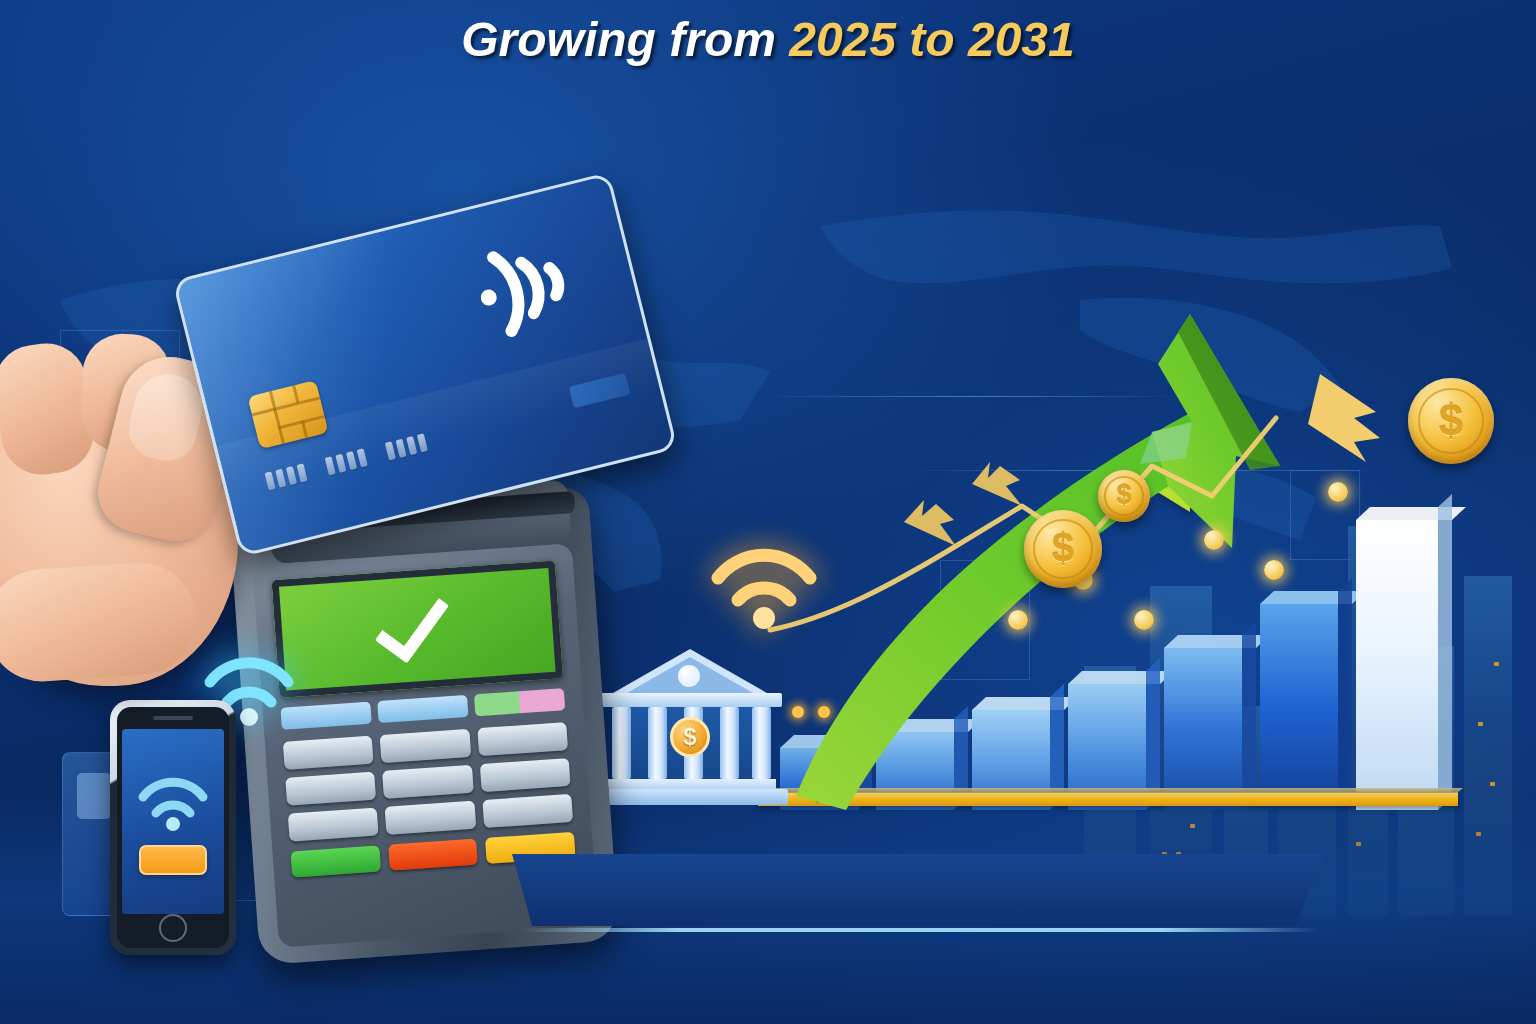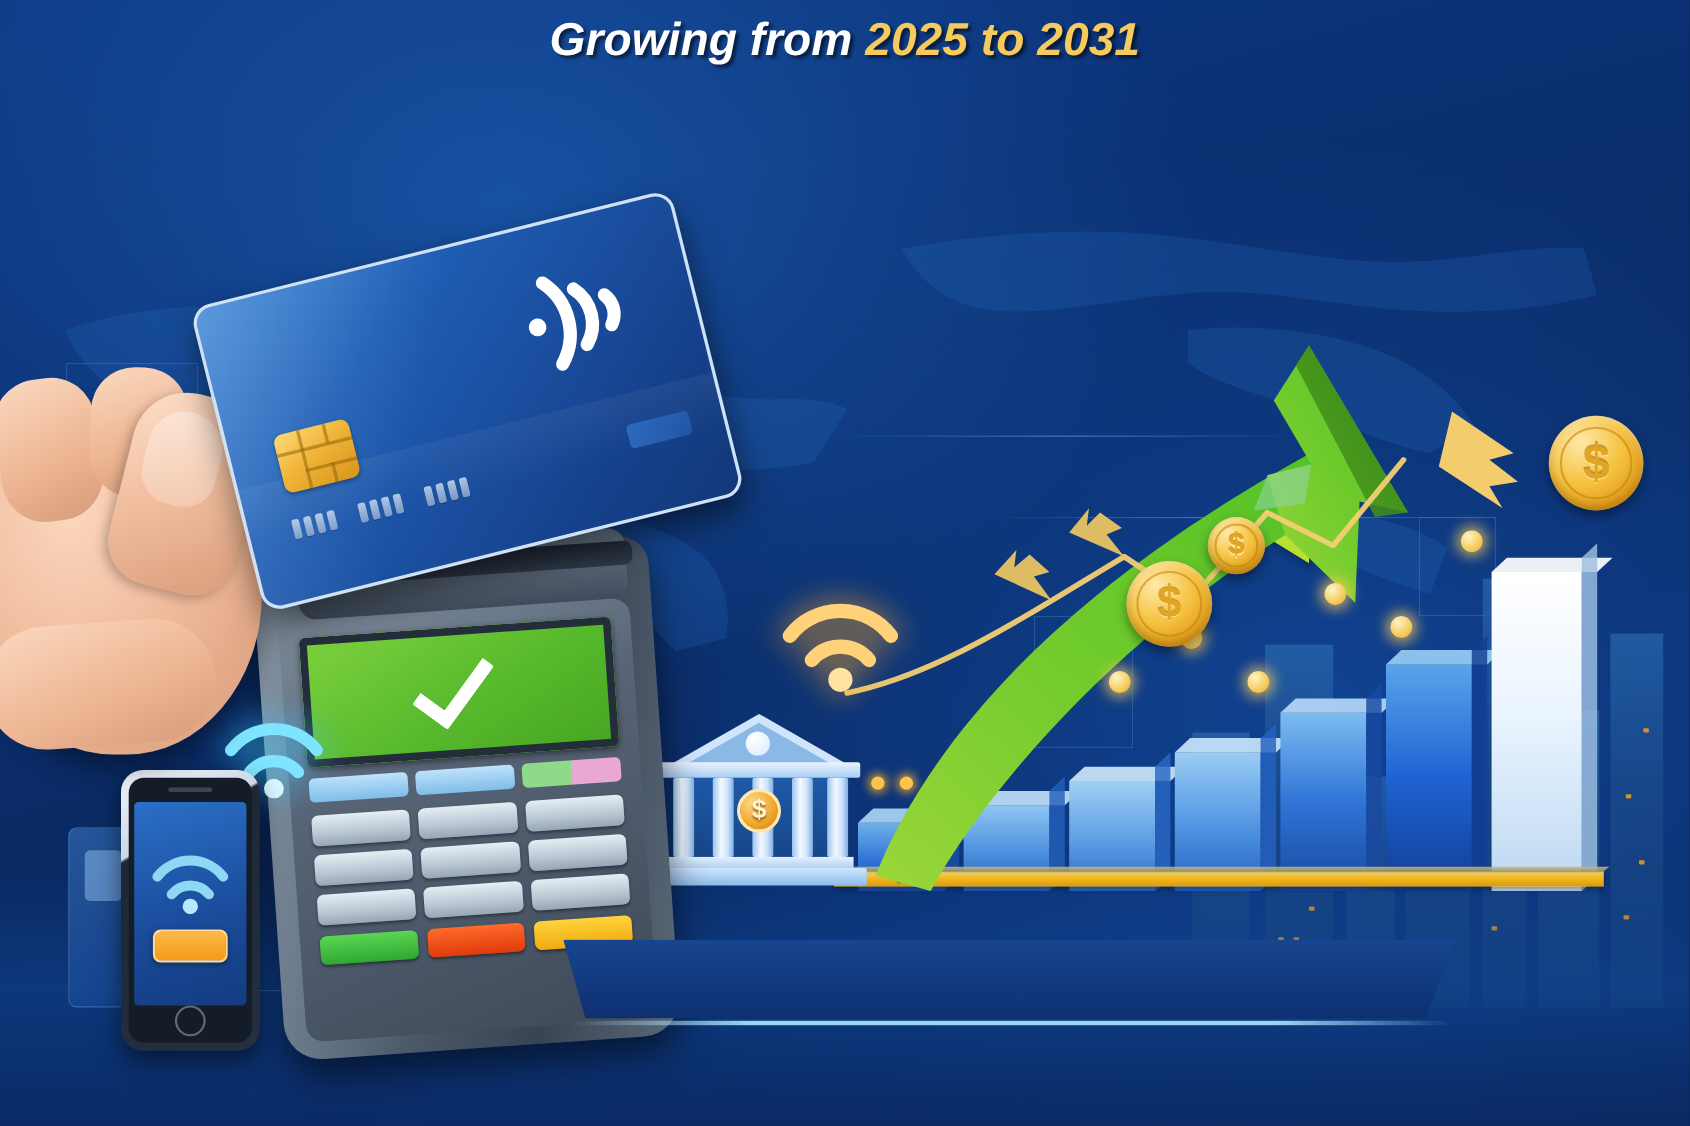--- a/index.html
+++ b/index.html
@@ -47,21 +47,21 @@
     background:linear-gradient(90deg, rgba(160,225,255,0) 0%, rgba(200,240,255,.95) 25%, rgba(210,245,255,.95) 70%, rgba(160,225,255,0) 100%);
     box-shadow:0 0 6px rgba(160,220,255,.8);}
   .cagr-years{ margin-top:10px; font-size:54px; font-weight:bold; color:#fff; letter-spacing:0px;
     text-shadow:3px 4px 4px rgba(0,0,0,.55); transform:scaleX(.95); transform-origin:left;}
 
   
   .banner{ position:absolute; left:512px; top:854px; width:812px; height:72px; z-index:46;
     background:linear-gradient(180deg,#17458f 0%, #123a7e 55%, #0e3070 100%);
     clip-path: polygon(0 0, 100% 0, 96.5% 100%, 2.5% 100%);
     box-shadow:0 3px 12px rgba(0,0,0,.4);}
-  .banner-txt{ position:absolute; left:0; right:0; top:12px; text-align:center; font-size:42px; font-weight:bold;
+  .banner-txt{ position:absolute; left:0; right:0; top:12px; text-align:center; font-size:48px; font-weight:bold;
     font-style:italic; color:#fff; text-shadow:3px 3px 3px rgba(0,0,0,.55); white-space:nowrap;}
   .banner-txt .yr{ color:#f7cb5b; }
   .banner-under{ position:absolute; left:520px; top:928px; width:800px; height:4px; z-index:46;
     background:linear-gradient(90deg, rgba(120,210,255,0) 0%, rgba(170,230,255,.9) 20%, rgba(170,230,255,.9) 80%, rgba(120,210,255,0) 100%);}
 
   
   .chart{ position:absolute; left:770px; top:500px; width:700px; height:310px; z-index:20;}
   .bar{ position:absolute; bottom:0; border-radius:1px;}
   .bar .face{ position:absolute; inset:0; }
   .bar .top{ position:absolute; left:0; right:-14px; height:13px; top:-13px;

